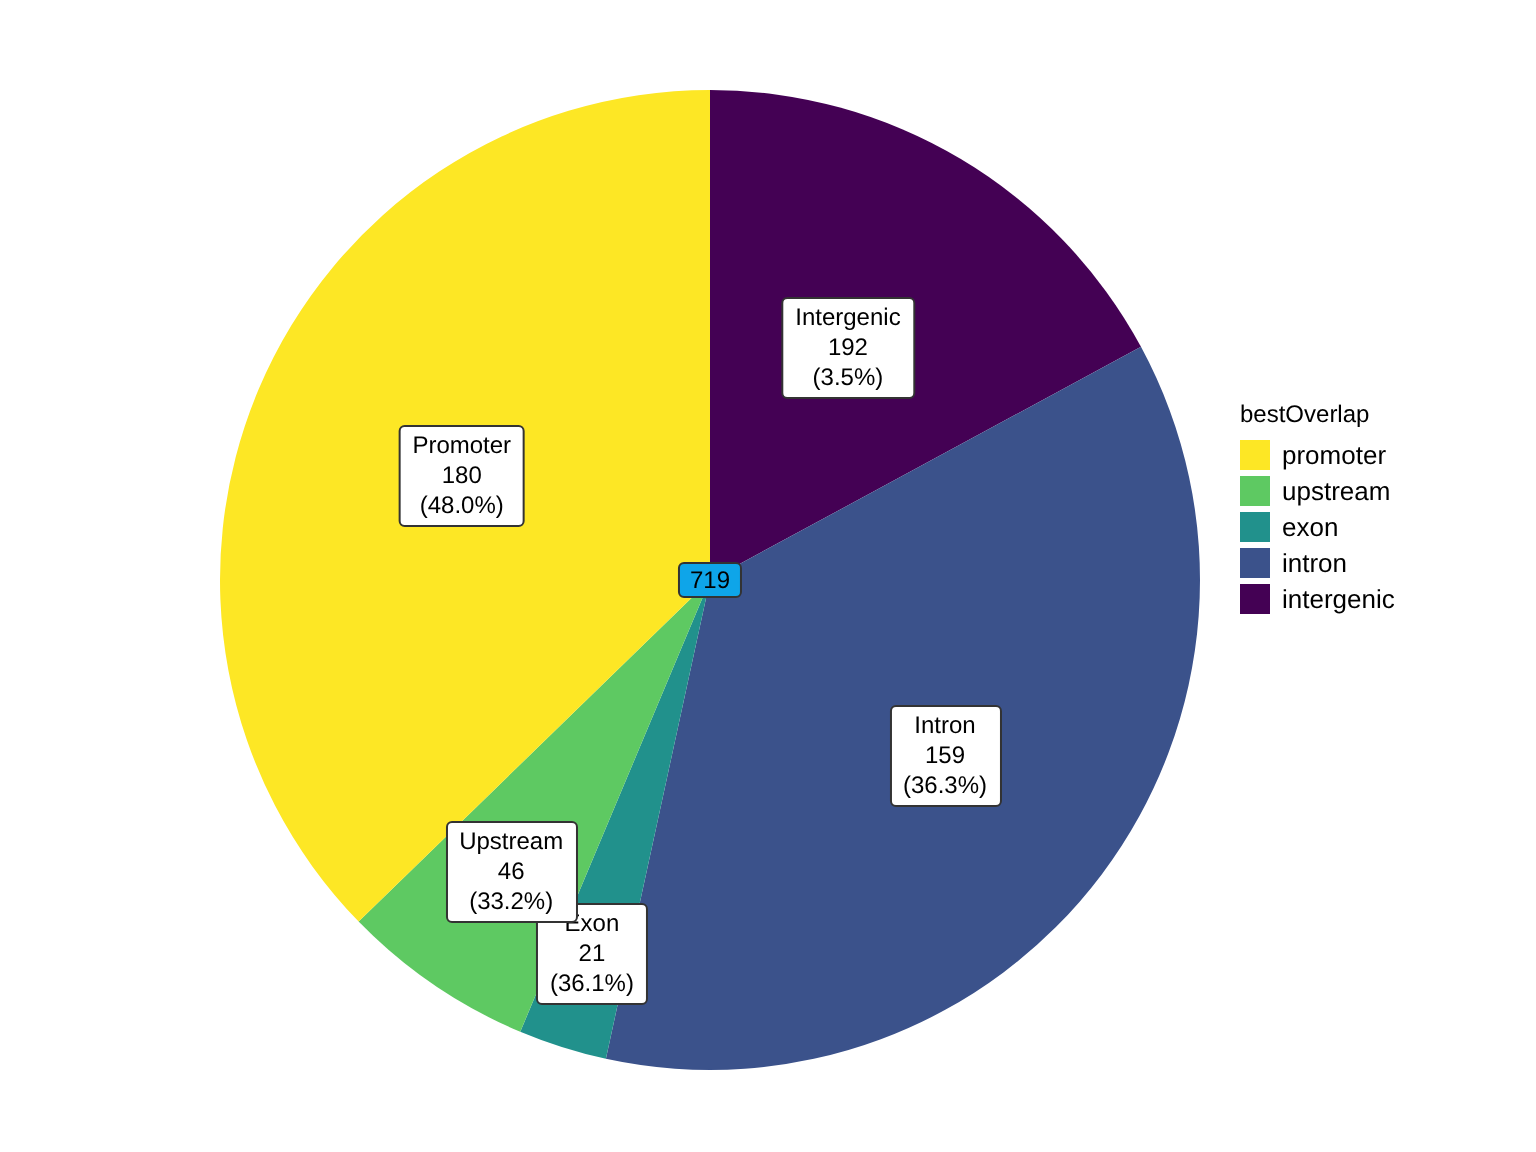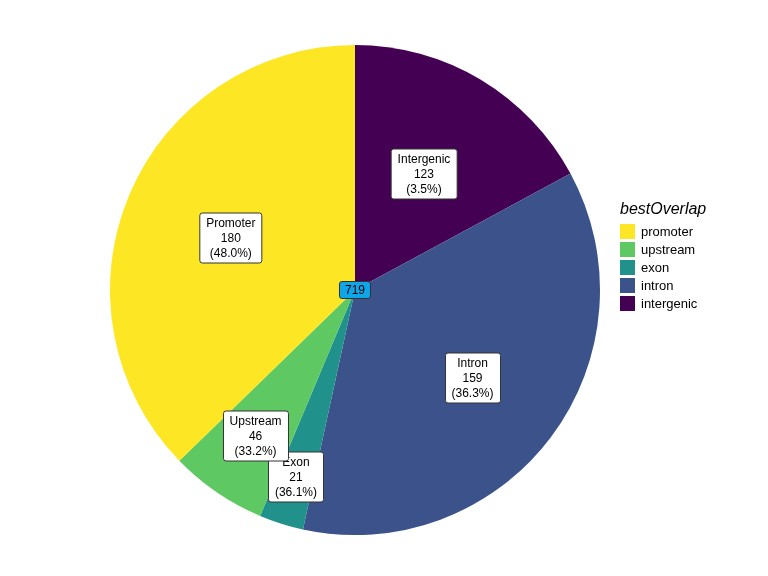--- a/index.html
+++ b/index.html
@@ -26,21 +26,21 @@
     font-size:12px;
     transform:translate(-50%,-50%);
   }
   #legend{
     position:absolute;
     left:620px;
     top:200px;
     width:130px;
     font-size:13px;
   }
-  #legend .legend-title{margin-bottom:6px;font-size:16px;font-style:italic;}
+  #legend .legend-title{margin-bottom:6px;font-size:12px;}
   #legend .legend-row{display:flex;align-items:center;margin-bottom:3px;}
   #legend .swatch{width:15px;height:15px;margin-right:6px;flex:0 0 15px;}
 </style>
 </head>
 <body>
 
 <div id="stage">
 
   <svg id="pie" width="768" height="576">
       <path d="M 355 290 L 355 45 A 245 245 0 0 1 570.4844755724098 173.41766520058223 Z" fill="#440154"></path>
@@ -48,21 +48,21 @@
       <path d="M 355 290 L 302.9452778769804 529.406152604095 A 245 245 0 0 1 260.131055587929 515.8868818372138 Z" fill="#21918c"></path>
       <path d="M 355 290 L 260.131055587929 515.8868818372138 A 245 245 0 0 1 179.3162733402196 460.76366178707804 Z" fill="#5ec962"></path>
       <path d="M 355 290 L 179.3162733402196 460.76366178707804 A 245 245 0 0 1 354.99999999999994 45 Z" fill="#fde725"></path>
     </svg>
 
   <div id="center" class="center-label" style="left: 355px; top: 290px;">719</div>
 
   <div id="labels">
       <div class="slice-label" style="left: 423.983px; top: 174.246px;">
         <div>Intergenic</div>
-        <div>123</div>
+        <div>192</div>
         <div>(3.5%)</div>
       </div>
       <div class="slice-label" style="left: 472.513px; top: 378.316px;">
         <div>Intron</div>
         <div>159</div>
         <div>(36.3%)</div>
       </div>
       <div class="slice-label" style="left: 295.982px; top: 476.903px;">
         <div>Exon</div>
         <div>21</div>

